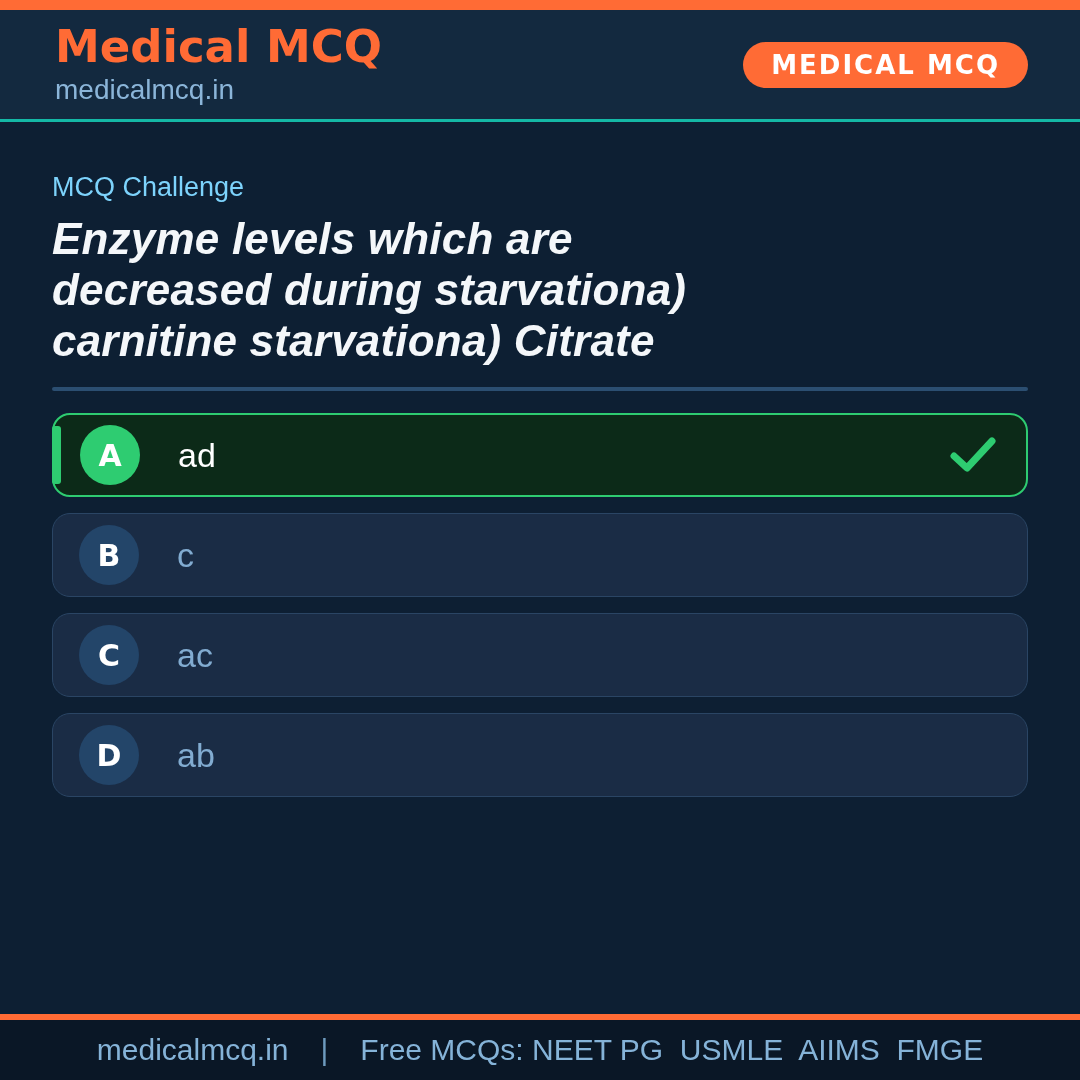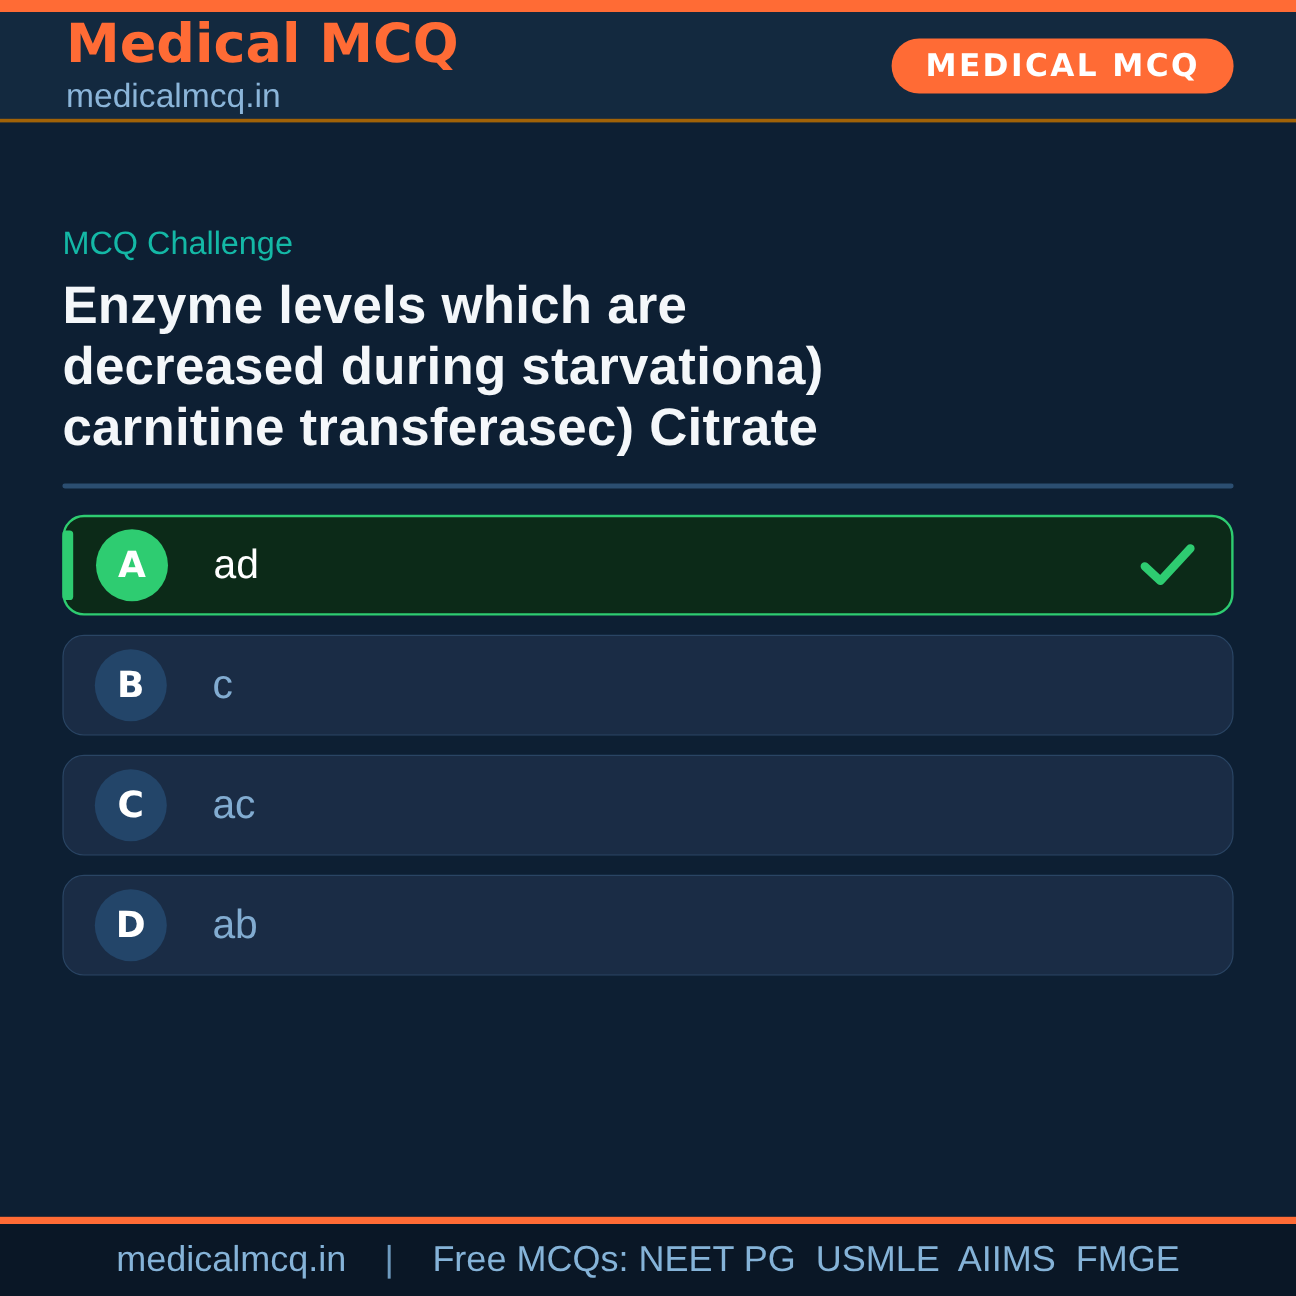--- a/index.html
+++ b/index.html
@@ -9,45 +9,45 @@
     font-family: "Liberation Sans", sans-serif;
     color: #F4F7FA;
   }
   .page { width: 1080px; height: 1080px; display: flex; flex-direction: column; }
 
   
   .top-accent { height: 10px; background: #FF6B35; flex: 0 0 auto; }
 
   
   .header {
-    height: 92px; flex: 0 0 auto;
+    height: 112px; flex: 0 0 auto;
     background: #13293F;
-    border-bottom: 3px solid #a16207;
+    border-bottom: 3px solid #14b8a6;
     display: flex; align-items: center; justify-content: space-between;
     padding: 0 52px 0 55px;
   }
   .site-title {
     font-family: "DejaVu Sans", sans-serif;
     font-size: 45px; font-weight: bold; color: #FF6B35; line-height: 1.05;
   }
   .site-subtitle { font-size: 28px; color: #8BB5D9; margin-top: 3px; }
   .brand-badge {
     background: #FF6B35; color: #FFFFFF;
     font-family: "DejaVu Sans", sans-serif;
     font-size: 26px; font-weight: bold; letter-spacing: 2px;
     padding: 8px 28px; border-radius: 999px;
   }
 
   
   .main { flex: 1 1 auto; padding: 0 52px; }
-  .q-label { margin-top: 86px; font-size: 27px; color: #14b8a6; }
+  .q-label { margin-top: 50px; font-size: 27px; color: #7dd3fc; }
   .q-text {
     margin-top: 10px;
     font-size: 44px; font-weight: bold; color: #F4F7FA;
-    line-height: 51px; letter-spacing: 0.2px;
+    line-height: 51px; letter-spacing: 0.2px; font-style: italic;
   }
   .divider { margin-top: 21px; height: 4px; background: #2B4E71; border-radius: 2px; }
 
   
   .options { margin-top: 22px; display: flex; flex-direction: column; gap: 16px; }
   .option {
     position: relative;
     height: 84px; border-radius: 18px;
     background: #1A2C45; border: 1px solid #2A4564;
     display: flex; align-items: center;
@@ -97,21 +97,21 @@
       <div class="site-subtitle">medicalmcq.in</div>
     </div>
     <div class="brand-badge">MEDICAL MCQ</div>
   </div>
 
   <div class="main">
     <div class="q-label">MCQ Challenge</div>
     <div class="q-text">
       <div>Enzyme levels which are</div>
       <div>decreased during starvationa)</div>
-      <div>carnitine transferasec) Citrate</div>
+      <div>carnitine starvationa) Citrate</div>
     </div>
     <div class="divider"></div>
 
     <div class="options">
 
       <div class="option correct">
         <span class="accent-bar"></span>
         <span class="opt-circle">A</span>
         <span class="opt-text">ad</span>
         <span class="check">

